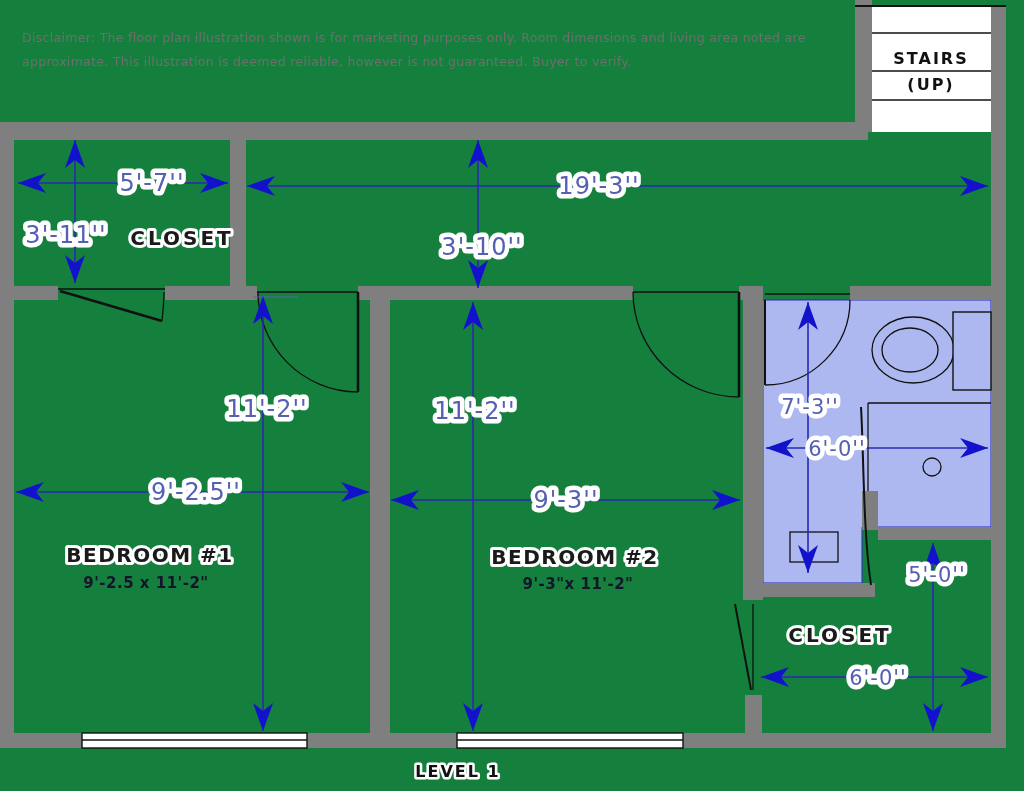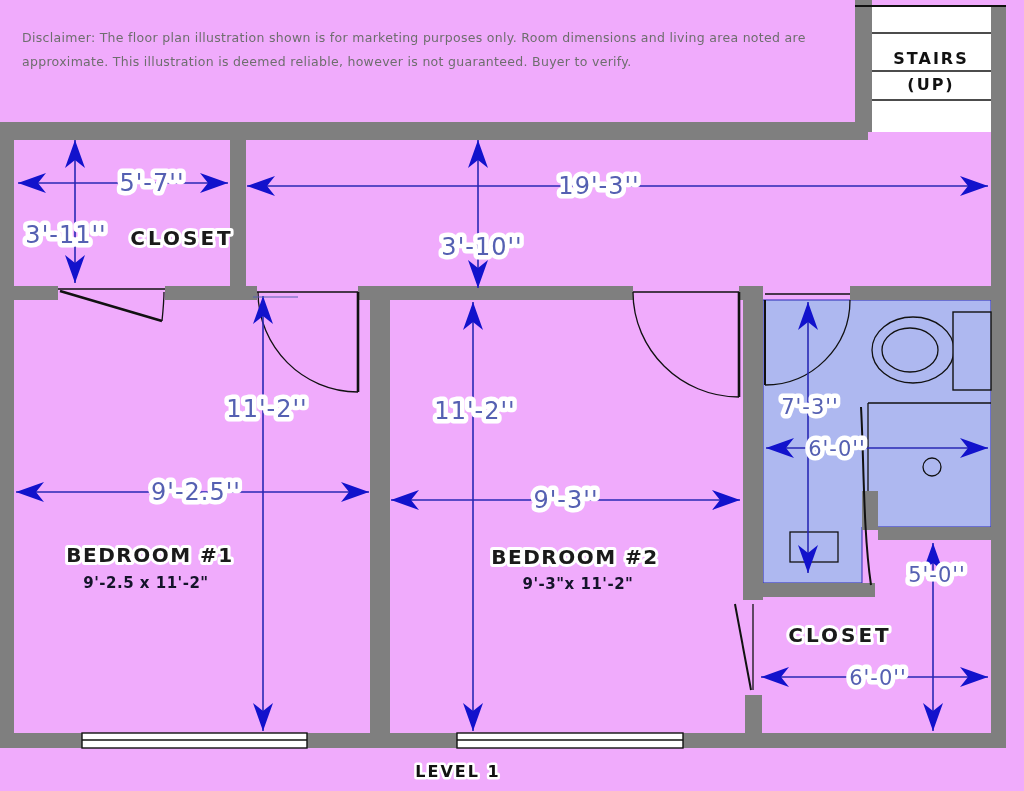--- a/index.html
+++ b/index.html
@@ -1,16 +1,16 @@
 <!DOCTYPE html>
 <html><head>
 <meta charset="utf-8">
 <style>
   html,body{margin:0;padding:0;background:#ffffff;}
-  .canvas{position:relative;width:1024px;height:791px;background:#f0abfc;overflow:hidden;
+  .canvas{position:relative;width:1024px;height:791px;background:#15803d;overflow:hidden;
           font-family:"DejaVu Sans", sans-serif;}
   svg{display:block;}
   .wall{fill:#7f7f7f;stroke:none;}
   .bath-fill{fill:#aeb8f0;stroke:#2828b4;stroke-width:1;}
   .blk{stroke:#111111;fill:none;}
   .thin{stroke-width:1.3;}
   .mid{stroke-width:2;}
   .leaf{stroke-width:2.6;}
   .dimline{stroke:#2828b4;stroke-width:1.6;fill:none;}
   .extline{stroke:#5560b2;stroke-width:1;fill:none;}

